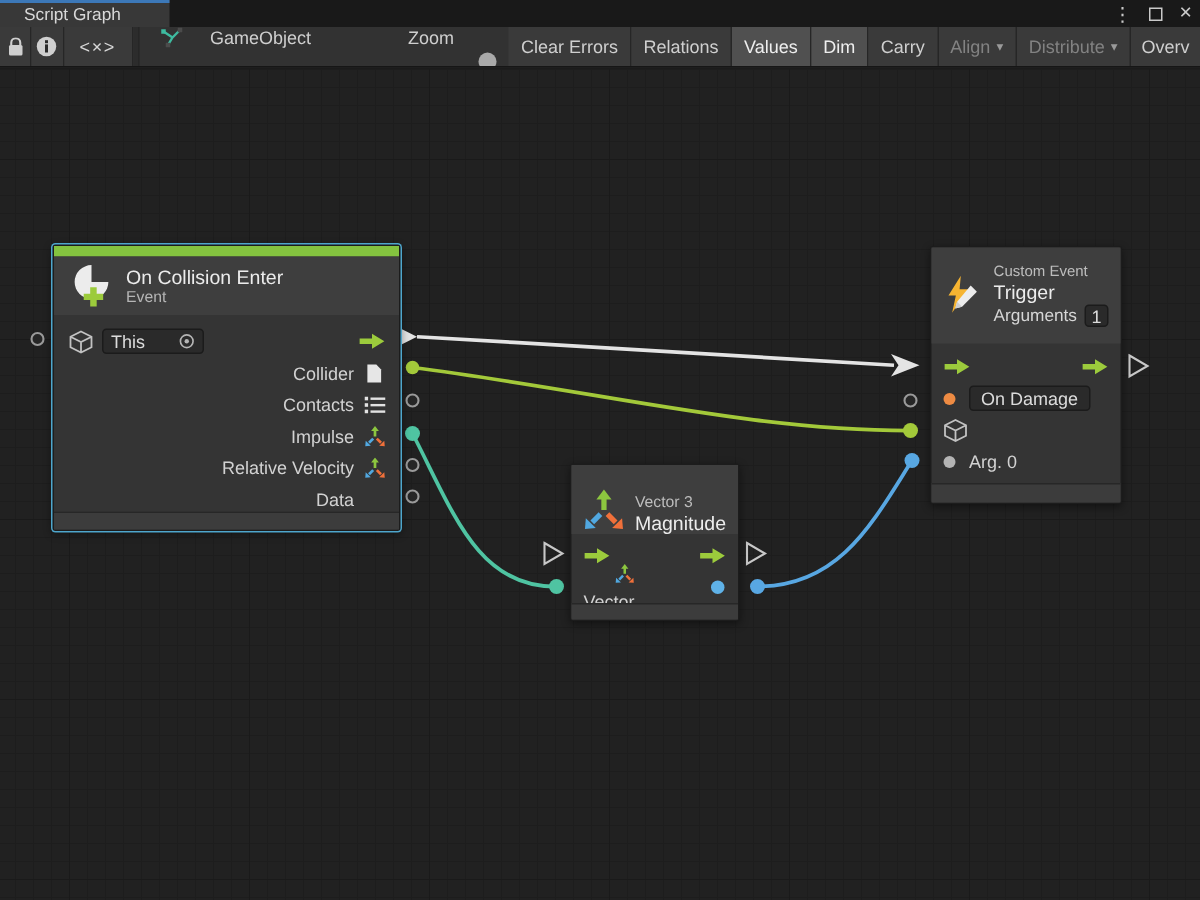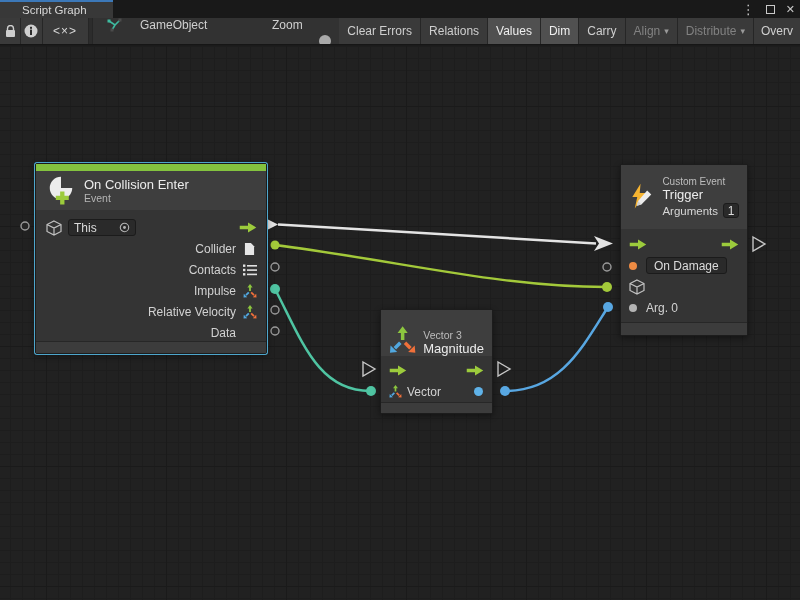--- a/index.html
+++ b/index.html
@@ -4,21 +4,21 @@
 <style>
   * { margin:0; padding:0; box-sizing:border-box; }
   html,body { width:800px; height:600px; overflow:hidden; background:#191919;
     font-family:"Liberation Sans", sans-serif; }
   #window { position:relative; width:800px; height:600px; background:#1b1b1b; }
 
   
   .tabbar { position:absolute; left:0; top:0; width:800px; height:18px; background:#191919; }
   .tab { position:absolute; left:0; top:0; width:113px; height:18px; background:#383838;
     border-top:2px solid var(--tab-accent); color:#d8d8d8; font-size:11.5px;
-    display:flex; align-items:center; padding-left:22px; }
+    display:flex; align-items:center; padding-left:16px; }
   .winctl { position:absolute; right:4px; top:0; height:18px; display:flex; align-items:center;
     gap:10px; color:#c9c9c9; }
   .winctl .menu-dots { font-size:13px; line-height:1; }
   .winctl .maxbox { width:9px; height:9px; border:1.5px solid #c9c9c9; display:inline-block; }
   .winctl .closex { font-size:11px; line-height:1; }
 
   
   .toolbar { position:absolute; left:0; top:18px; width:800px; height:27px; background:#323232;
     border-bottom:1px solid #161616; display:flex; align-items:stretch; color:#cfcfcf;
     font-size:12px; overflow:hidden; }
@@ -276,21 +276,21 @@
       <div style="padding-top:4px;">
         <div class="prow" style="padding:0 8px; justify-content:space-between;">
           <svg class="flow-arrow" width="18" height="11" viewBox="0 0 18 12">
             <polygon points="0,4 9,4 9,0.5 18,6 9,11.5 9,8 0,8" style="fill:var(--accent-green)"></polygon>
             </svg>
           <svg class="flow-arrow" width="18" height="11" viewBox="0 0 18 12">
             <polygon points="0,4 9,4 9,0.5 18,6 9,11.5 9,8 0,8" style="fill:var(--accent-green)"></polygon>
             </svg>
         </div>
         <div class="prow" style="padding:0 9px 0 8px; justify-content:space-between;">
-          <span style="display:flex; align-items:flex-start; gap:5px;">
+          <span style="display:flex; align-items:flex-end; gap:5px;flex-direction:column;">
             <svg width="13" height="13" viewBox="0 0 14 14">
               <line x1="7" y1="7" x2="7" y2="2.5" stroke="#8cc63f" stroke-width="1.8"></line>
                 <polygon points="4.4,3.4 7,0 9.6,3.4" fill="#8cc63f"></polygon>
               <line x1="5.8" y1="8.4" x2="3" y2="11.2" stroke="#51a8e0" stroke-width="1.8"></line>
                 <polygon points="0.8,9.8 0.5,13.5 4.2,13.2" fill="#51a8e0"></polygon>
               <line x1="8.2" y1="8.4" x2="11" y2="11.2" stroke="#f0703a" stroke-width="1.8"></line>
                 <polygon points="9.8,13.2 13.5,13.5 13.2,9.8" fill="#f0703a"></polygon>
               </svg>
             <span>Vector</span>
           </span>

